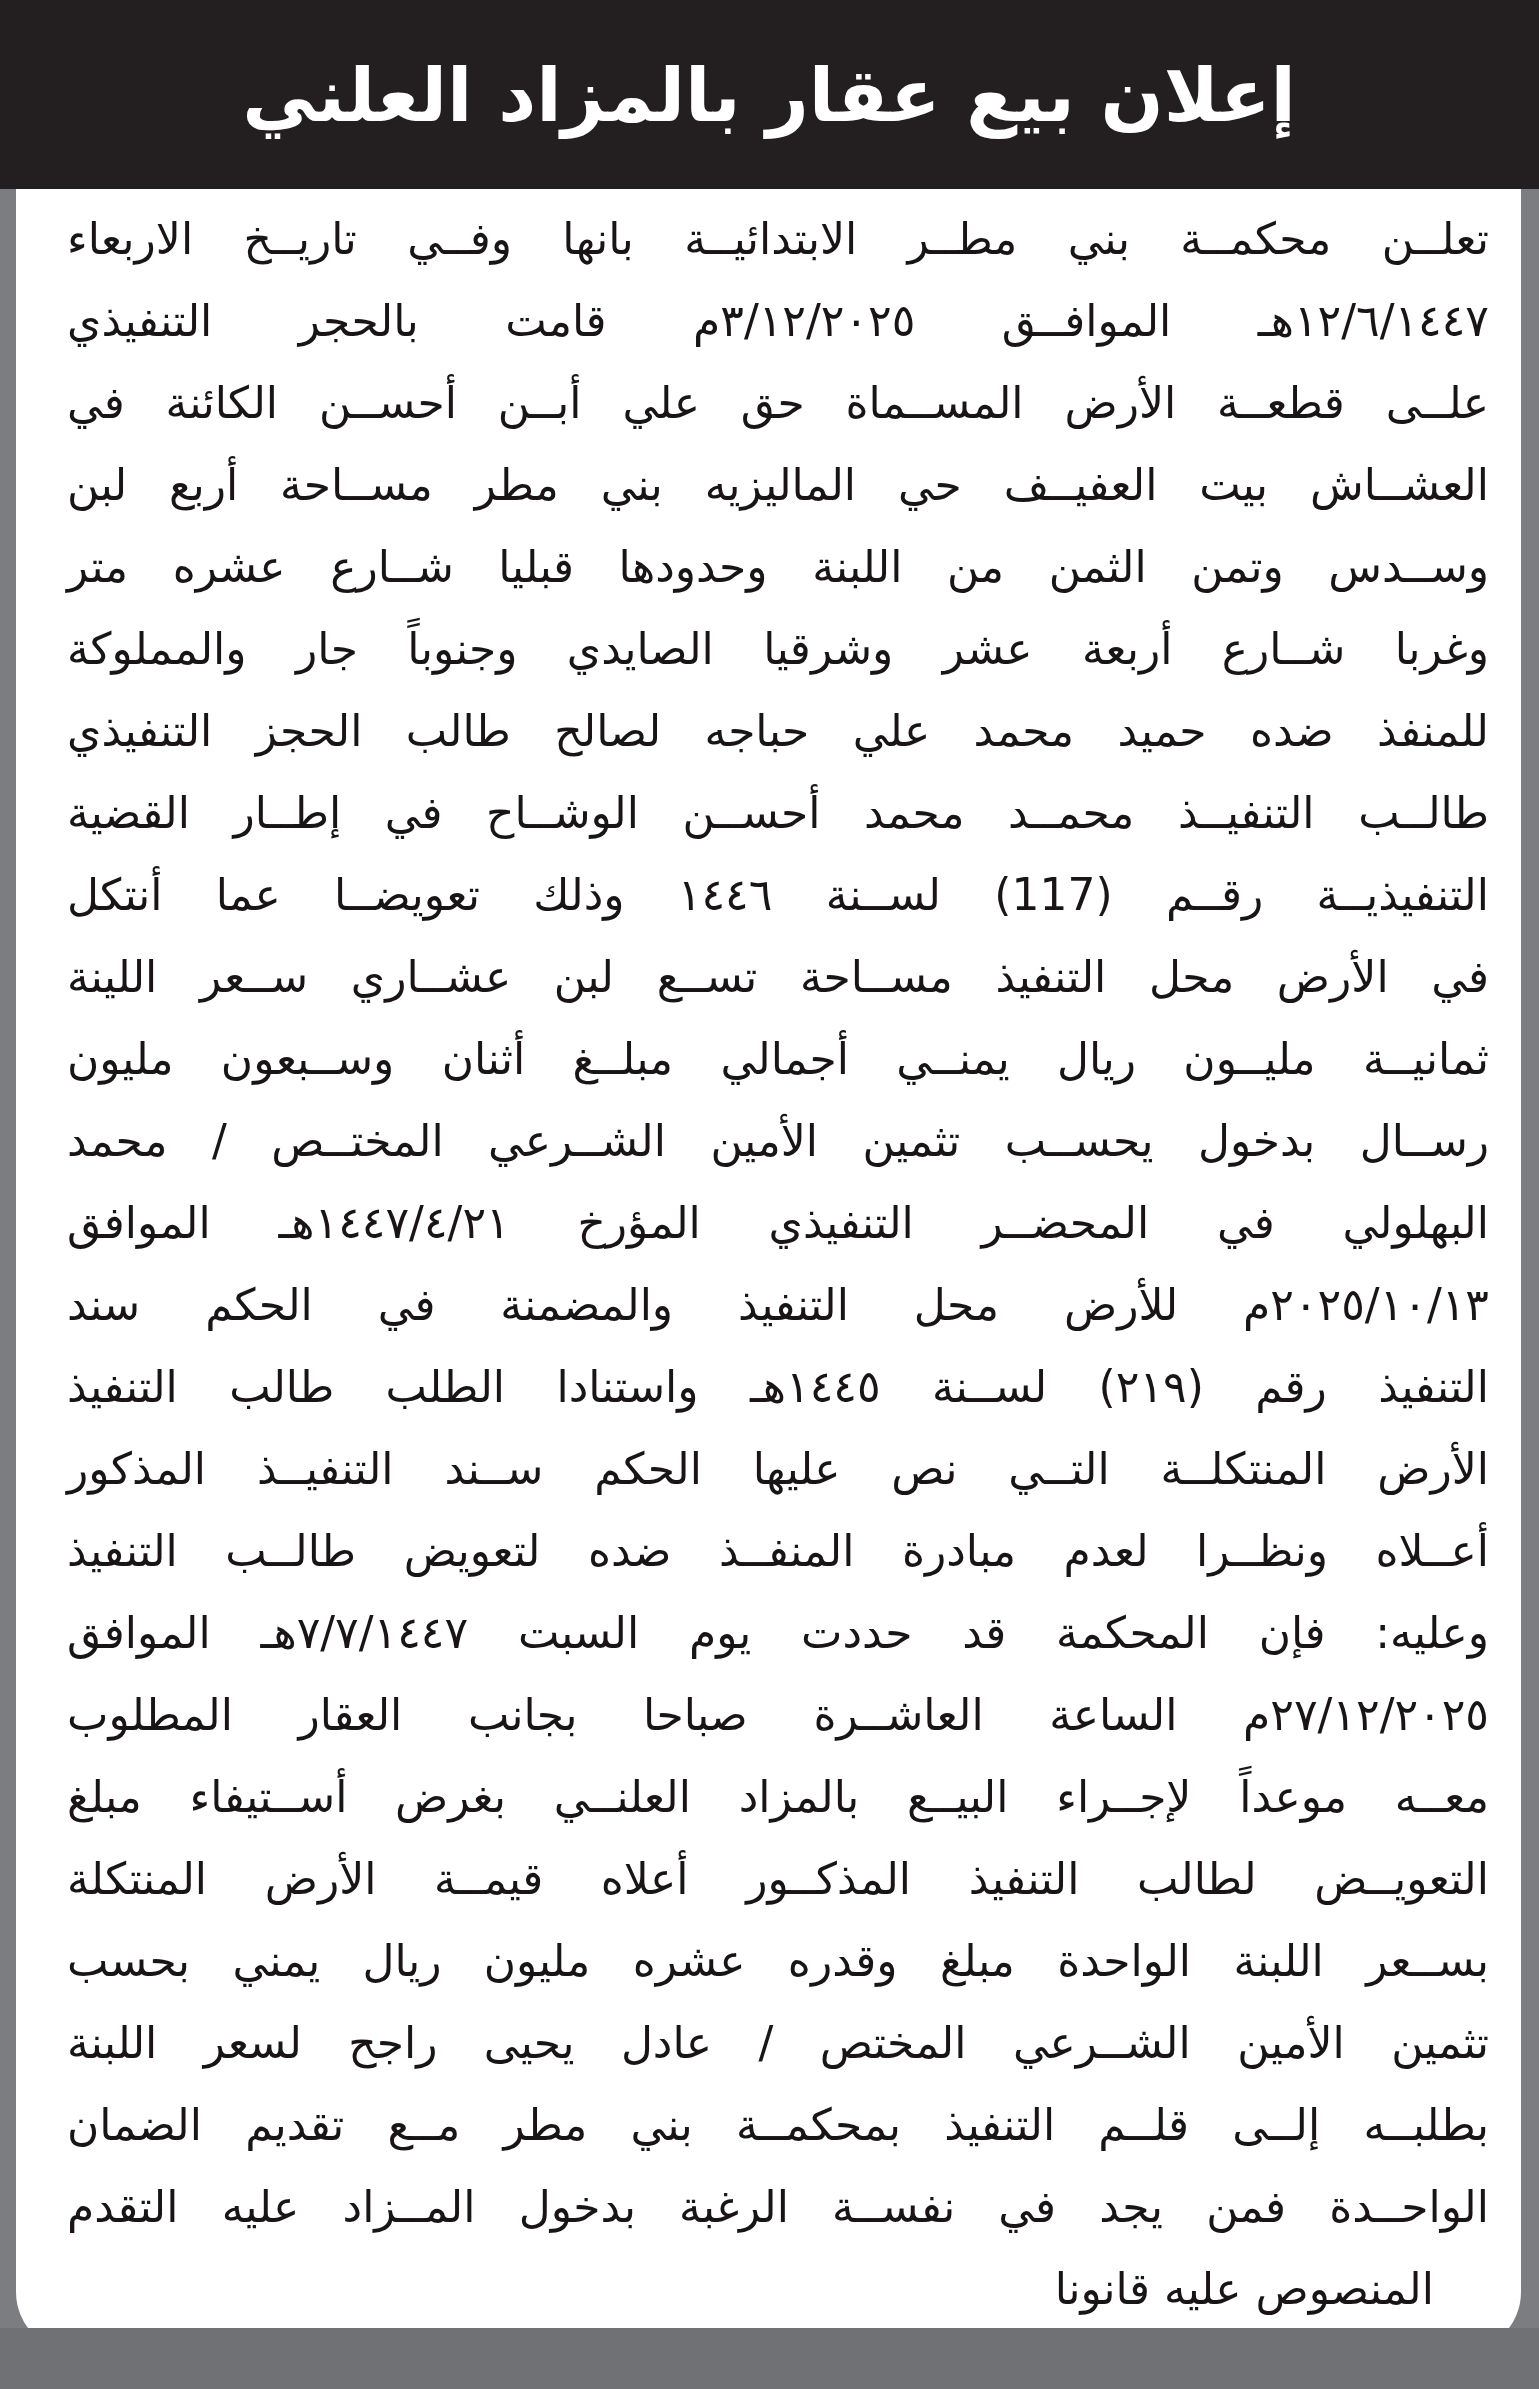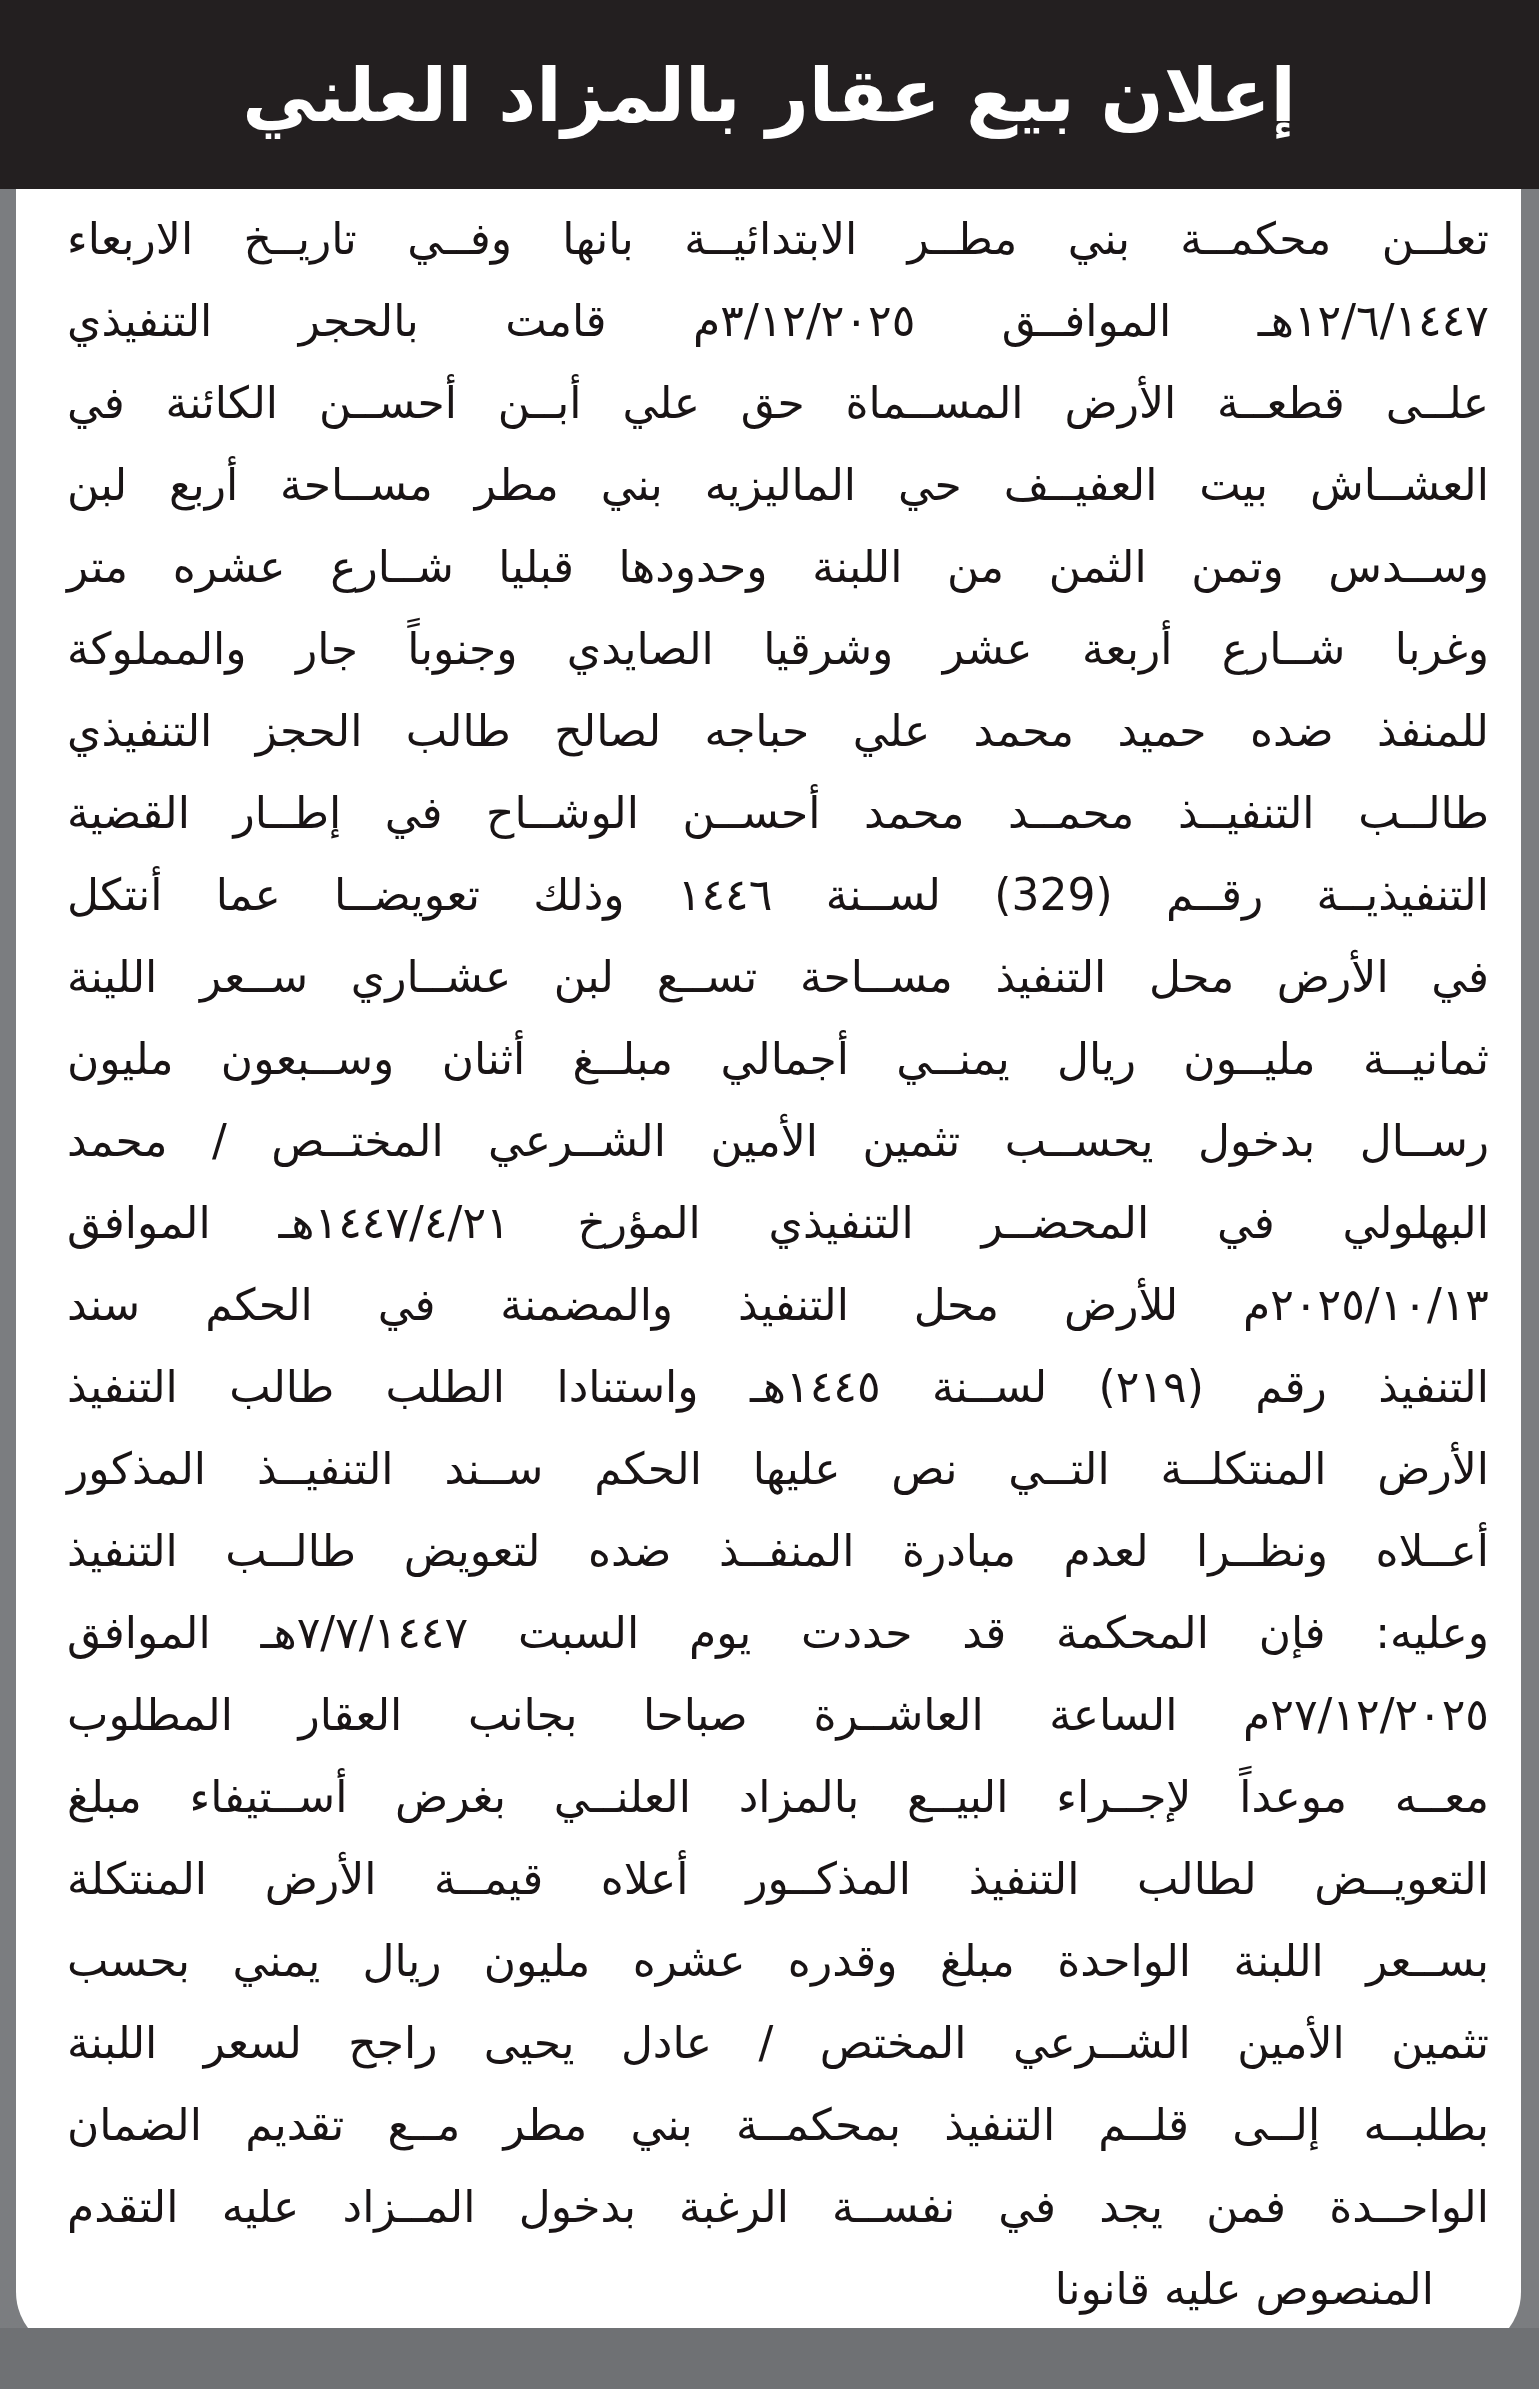--- a/index.html
+++ b/index.html
@@ -80,21 +80,21 @@
 
   <div class="body-text" id="body-text">
       <div class="line">تعلــن محكمــة بني مطــر الابتدائيــة بانها وفــي تاريــخ الاربعاء</div>
       <div class="line">١٢/٦/١٤٤٧هـ الموافــق ٣/١٢/٢٠٢٥م قامت بالحجر التنفيذي</div>
       <div class="line">علــى قطعــة الأرض المســماة حق علي أبــن أحســن الكائنة في</div>
       <div class="line">العشــاش بيت العفيــف حي الماليزيه بني مطر مســاحة أربع لبن</div>
       <div class="line">وســدس وتمن الثمن من اللبنة وحدودها قبليا شــارع عشره متر</div>
       <div class="line">وغربا شــارع أربعة عشر وشرقيا الصايدي وجنوباً جار والمملوكة</div>
       <div class="line">للمنفذ ضده حميد محمد علي حباجه لصالح طالب الحجز التنفيذي</div>
       <div class="line">طالــب التنفيــذ محمــد محمد أحســن الوشــاح في إطــار القضية</div>
-      <div class="line">التنفيذيــة رقــم (329) لســنة ١٤٤٦ وذلك تعويضــا عما أنتكل</div>
+      <div class="line">التنفيذيــة رقــم (117) لســنة ١٤٤٦ وذلك تعويضــا عما أنتكل</div>
       <div class="line">في الأرض محل التنفيذ مســاحة تســع لبن عشــاري ســعر اللينة</div>
       <div class="line">ثمانيــة مليــون ريال يمنــي أجمالي مبلــغ أثنان وســبعون مليون</div>
       <div class="line">رســال بدخول يحســب تثمين الأمين الشــرعي المختــص / محمد</div>
       <div class="line">البهلولي في المحضــر التنفيذي المؤرخ ١٤٤٧/٤/٢١هـ الموافق</div>
       <div class="line">٢٠٢٥/١٠/١٣م للأرض محل التنفيذ والمضمنة في الحكم سند</div>
       <div class="line">التنفيذ رقم (٢١٩) لســنة ١٤٤٥هـ واستنادا الطلب طالب التنفيذ</div>
       <div class="line">الأرض المنتكلــة التــي نص عليها الحكم ســند التنفيــذ المذكور</div>
       <div class="line">أعــلاه ونظــرا لعدم مبادرة المنفــذ ضده لتعويض طالــب التنفيذ</div>
       <div class="line">وعليه: فإن المحكمة قد حددت يوم السبت ٧/٧/١٤٤٧هـ الموافق</div>
       <div class="line">٢٧/١٢/٢٠٢٥م الساعة العاشــرة صباحا بجانب العقار المطلوب</div>

